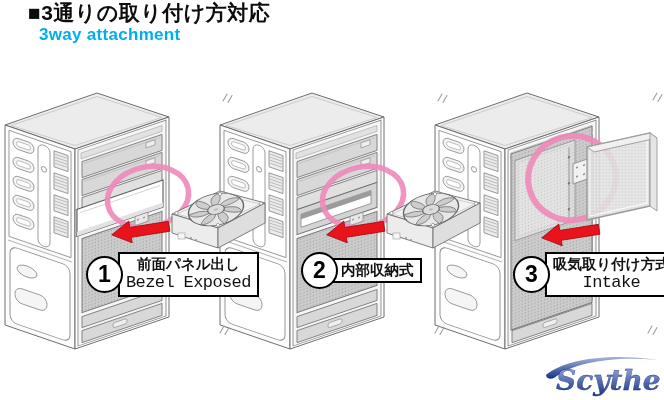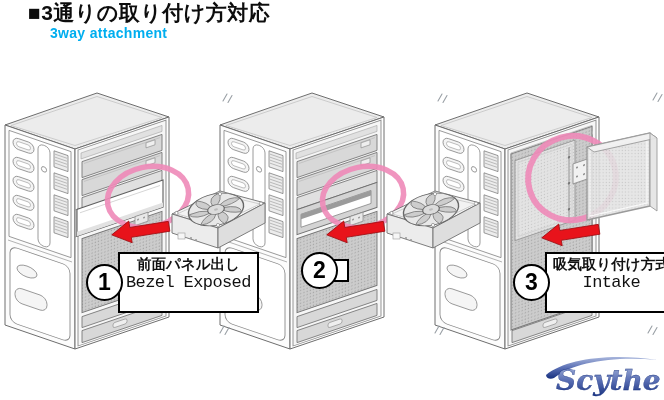--- a/index.html
+++ b/index.html
@@ -10,30 +10,30 @@
   }
   html,body{margin:0;padding:0;}
   body{
     width:664px;height:400px;overflow:hidden;background:#ffffff;
     font-family:"Liberation Sans", sans-serif;position:relative;
   }
   .stage{position:absolute;inset:0;}
   .canvas{position:absolute;left:0;top:0;}
   .header{position:absolute;left:28px;top:1px;line-height:1.1;}
   .title{font-size:21px;font-weight:900;color:#0d0d0d;letter-spacing:0.5px;}
-  .subtitle{font-size:14px;font-weight:900;color:var(--accent-cyan);margin:2px 0 0 22px;letter-spacing:0.3px;}
+  .subtitle{font-size:17px;font-weight:900;color:var(--accent-cyan);margin:2px 0 0 11px;letter-spacing:0.3px;}
   .method-label{position:absolute;display:flex;align-items:center;}
   .num-circle{
     width:33px;height:33px;border:2.5px solid #000;border-radius:50%;
     background:#fff;color:#000;font-size:23px;font-weight:bold;
     display:flex;align-items:center;justify-content:center;z-index:2;flex:0 0 auto;
   }
   .label-box{
     margin-left:-5px;border:2px solid #000;background:#fff;
-    padding:1px 6px 18px;text-align:center;line-height:1.25;z-index:1;white-space:nowrap;
+    padding:1px 6px 2px;text-align:center;line-height:1.25;z-index:1;white-space:nowrap;
   }
   .label-jp{font-size:14.5px;font-weight:bold;color:#111;}
   .label-en{font-size:17px;font-family:"Liberation Mono", monospace;letter-spacing:-0.6px;color:#111;margin-top:-1px;}
   .label-1{left:86px;top:252px;}
   .label-2{left:301px;top:252px;}
   .label-3{left:513px;top:252px;}
   .logo{position:absolute;left:540px;top:350px;}
   .arrow{fill:var(--arrow-red);stroke:var(--arrow-red-dark);stroke-width:0.8;stroke-linejoin:round;}
   .highlight{fill:none;stroke:var(--highlight-pink);opacity:0.9;}
 </style>
@@ -237,20 +237,21 @@
   <div class="method-label label-1">
     <div class="num-circle">1</div>
     <div class="label-box">
       <div class="label-jp">前面パネル出し</div>
       <div class="label-en">Bezel Exposed</div>
     </div>
   </div>
   <div class="method-label label-2">
     <div class="num-circle">2</div>
     <div class="label-box">
+      <div class="label-jp">内部収納式</div>
     </div>
   </div>
   <div class="method-label label-3">
     <div class="num-circle">3</div>
     <div class="label-box">
       <div class="label-jp">吸気取り付け方式</div>
       <div class="label-en">Intake</div>
     </div>
   </div>
 

